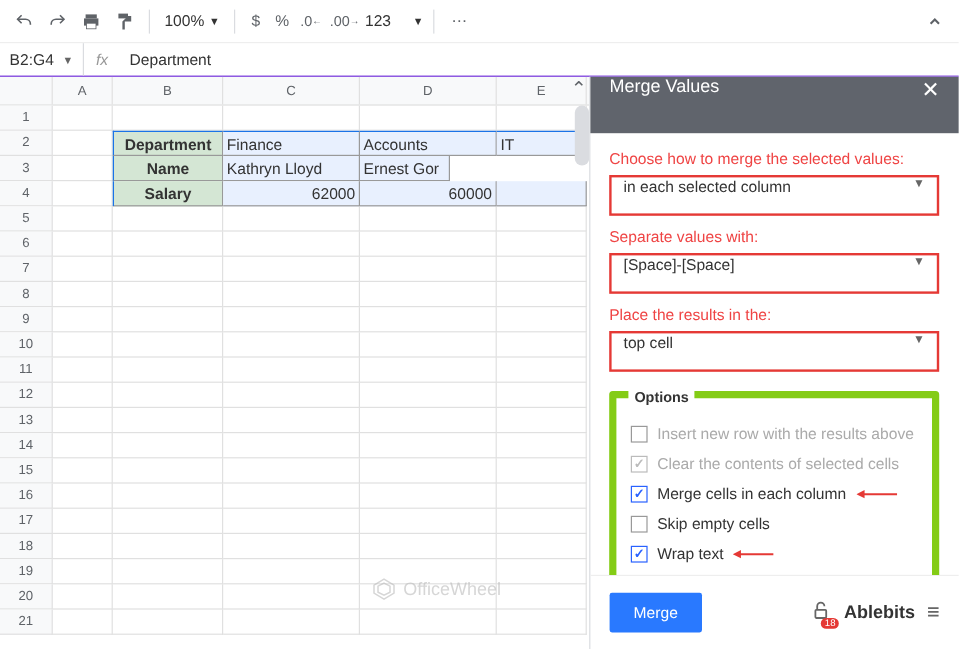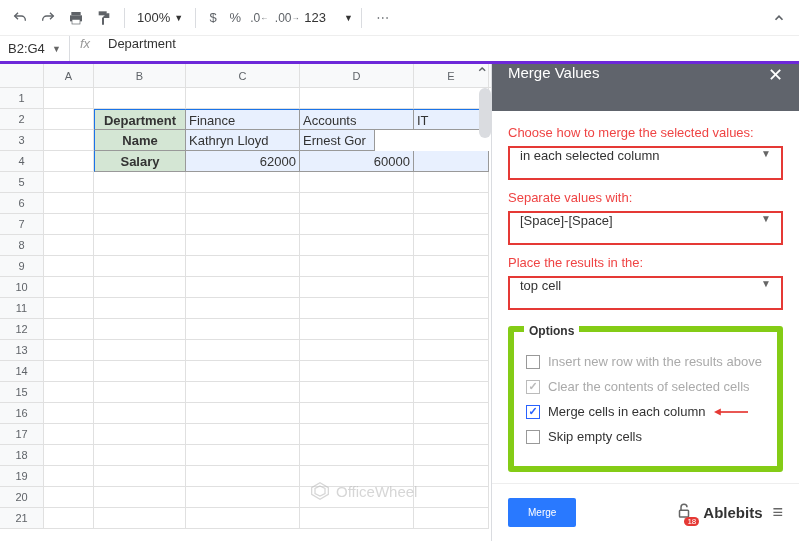--- a/index.html
+++ b/index.html
@@ -4,21 +4,21 @@
 <style>
 * { box-sizing: border-box; margin: 0; padding: 0; }
 body { font-family: Arial, sans-serif; font-size: 13px; color: #333; width: 799px; height: 541px; overflow: hidden; background: #fff; position: relative; }
 
 .toolbar { height: 36px; display: flex; align-items: center; padding: 0 8px; gap: 4px; border-bottom: 1px solid #eee; }
 .tb-btn { width: 24px; height: 24px; display: flex; align-items: center; justify-content: center; color: #5f6368; cursor: pointer; }
 .tb-sep { width: 1px; height: 20px; background: #dadce0; margin: 0 4px; }
 .tb-group { display: flex; align-items: center; gap: 16px; }
 .zoom { font-size: 13px; padding: 0 4px; display: flex; align-items: center; gap: 4px; }
 
-.formula-bar { height: 28px; display: flex; align-items: flex-start; border-bottom: 3px solid #6d28d9; }
+.formula-bar { height: 28px; display: flex; align-items: center; border-bottom: 1px solid #6d28d9; }
 .name-box { width: 70px; padding: 0 8px; font-size: 13px; border-right: 1px solid #dadce0; height: 100%; display: flex; align-items: center; }
 .fx-icon { width: 30px; color: #999; font-style: italic; text-align: center; font-size: 13px; }
 .fx-input { flex: 1; padding: 0 8px; font-size: 13px; }
 .name-dd { font-size: 9px; color: #666; margin-left: auto; }
 
 .main { display: flex; height: calc(541px - 36px - 28px); }
 .grid-area { width: 491px; position: relative; overflow: hidden; }
 .sidebar { flex: 1; background: #fff; border-left: 1px solid #dadce0; display: flex; flex-direction: column; }
 
 .col-headers { display: flex; height: 24px; background: #f8f9fa; border-bottom: 1px solid #e0e0e0; }
@@ -57,21 +57,21 @@
 .opt-row { display: flex; align-items: center; gap: 8px; font-size: 13px; margin: 10px 0; }
 .opt-check { width: 14px; height: 14px; border: 1px solid #999; display: inline-flex; align-items: center; justify-content: center; flex-shrink: 0; }
 .opt-check.checked { border-color: #2962ff; }
 .opt-check.checked::after { content: "✓"; color: #2962ff; font-size: 11px; font-weight: bold; }
 .opt-check.checked.disabled { border-color: #bbb; }
 .opt-check.checked.disabled::after { color: #bbb; }
 .opt-disabled { color: #aaa; }
 .opt-arrow { width: 34px; height: 10px; }
 
 .sb-footer { padding: 14px 16px; display: flex; align-items: center; border-top: 1px solid #eee; }
-.merge-btn { background: #2979ff; color: #fff; border: none; padding: 9px 20px; font-size: 10px; cursor: pointer; border-radius: 2px; }
+.merge-btn { background: #2979ff; color: #fff; border: none; padding: 9px 20px; font-size: 13px; cursor: pointer; border-radius: 2px; }
 .footer-right { margin-left: auto; display: flex; align-items: center; gap: 10px; }
 .ablebits { font-size: 15px; font-weight: bold; color: #333; }
 .menu-icon { font-size: 18px; color: #666; }
 .lock-badge { position: relative; }
 
 .watermark { position: absolute; bottom: 40px; left: 310px; color: #bbb; font-size: 15px; display: flex; align-items: center; gap: 6px; opacity: 0.6; }
 </style>
 </head>
 <body>
 
@@ -361,20 +361,28 @@
           <span class="opt-check checked"></span>
           <span>Merge cells in each column</span>
           <svg class="opt-arrow" viewBox="0 0 40 10">
               <line x1="40" y1="5" x2="5" y2="5" stroke="#e53935" stroke-width="2"></line>
               <polygon points="0,5 8,1 8,9" fill="#e53935"></polygon>
             </svg>
         </div>
         <div class="opt-row">
           <span class="opt-check"></span>
           <span>Skip empty cells</span>
+        </div>
+        <div class="opt-row">
+          <span class="opt-check checked"></span>
+          <span>Wrap text</span>
+          <svg class="opt-arrow" viewBox="0 0 40 10">
+              <line x1="40" y1="5" x2="5" y2="5" stroke="#e53935" stroke-width="2"></line>
+              <polygon points="0,5 8,1 8,9" fill="#e53935"></polygon>
+            </svg>
         </div>
       </div>
     </div>
     <div class="sb-footer">
       <button class="merge-btn">Merge</button>
       <div class="footer-right">
         <span class="lock-badge">
           <svg width="18" height="18" viewBox="0 0 24 24" fill="none" stroke="#666" stroke-width="2">
               <rect x="6" y="11" width="12" height="9" rx="1"></rect>
               <path d="M8 11V7a4 4 0 018 0"></path>

